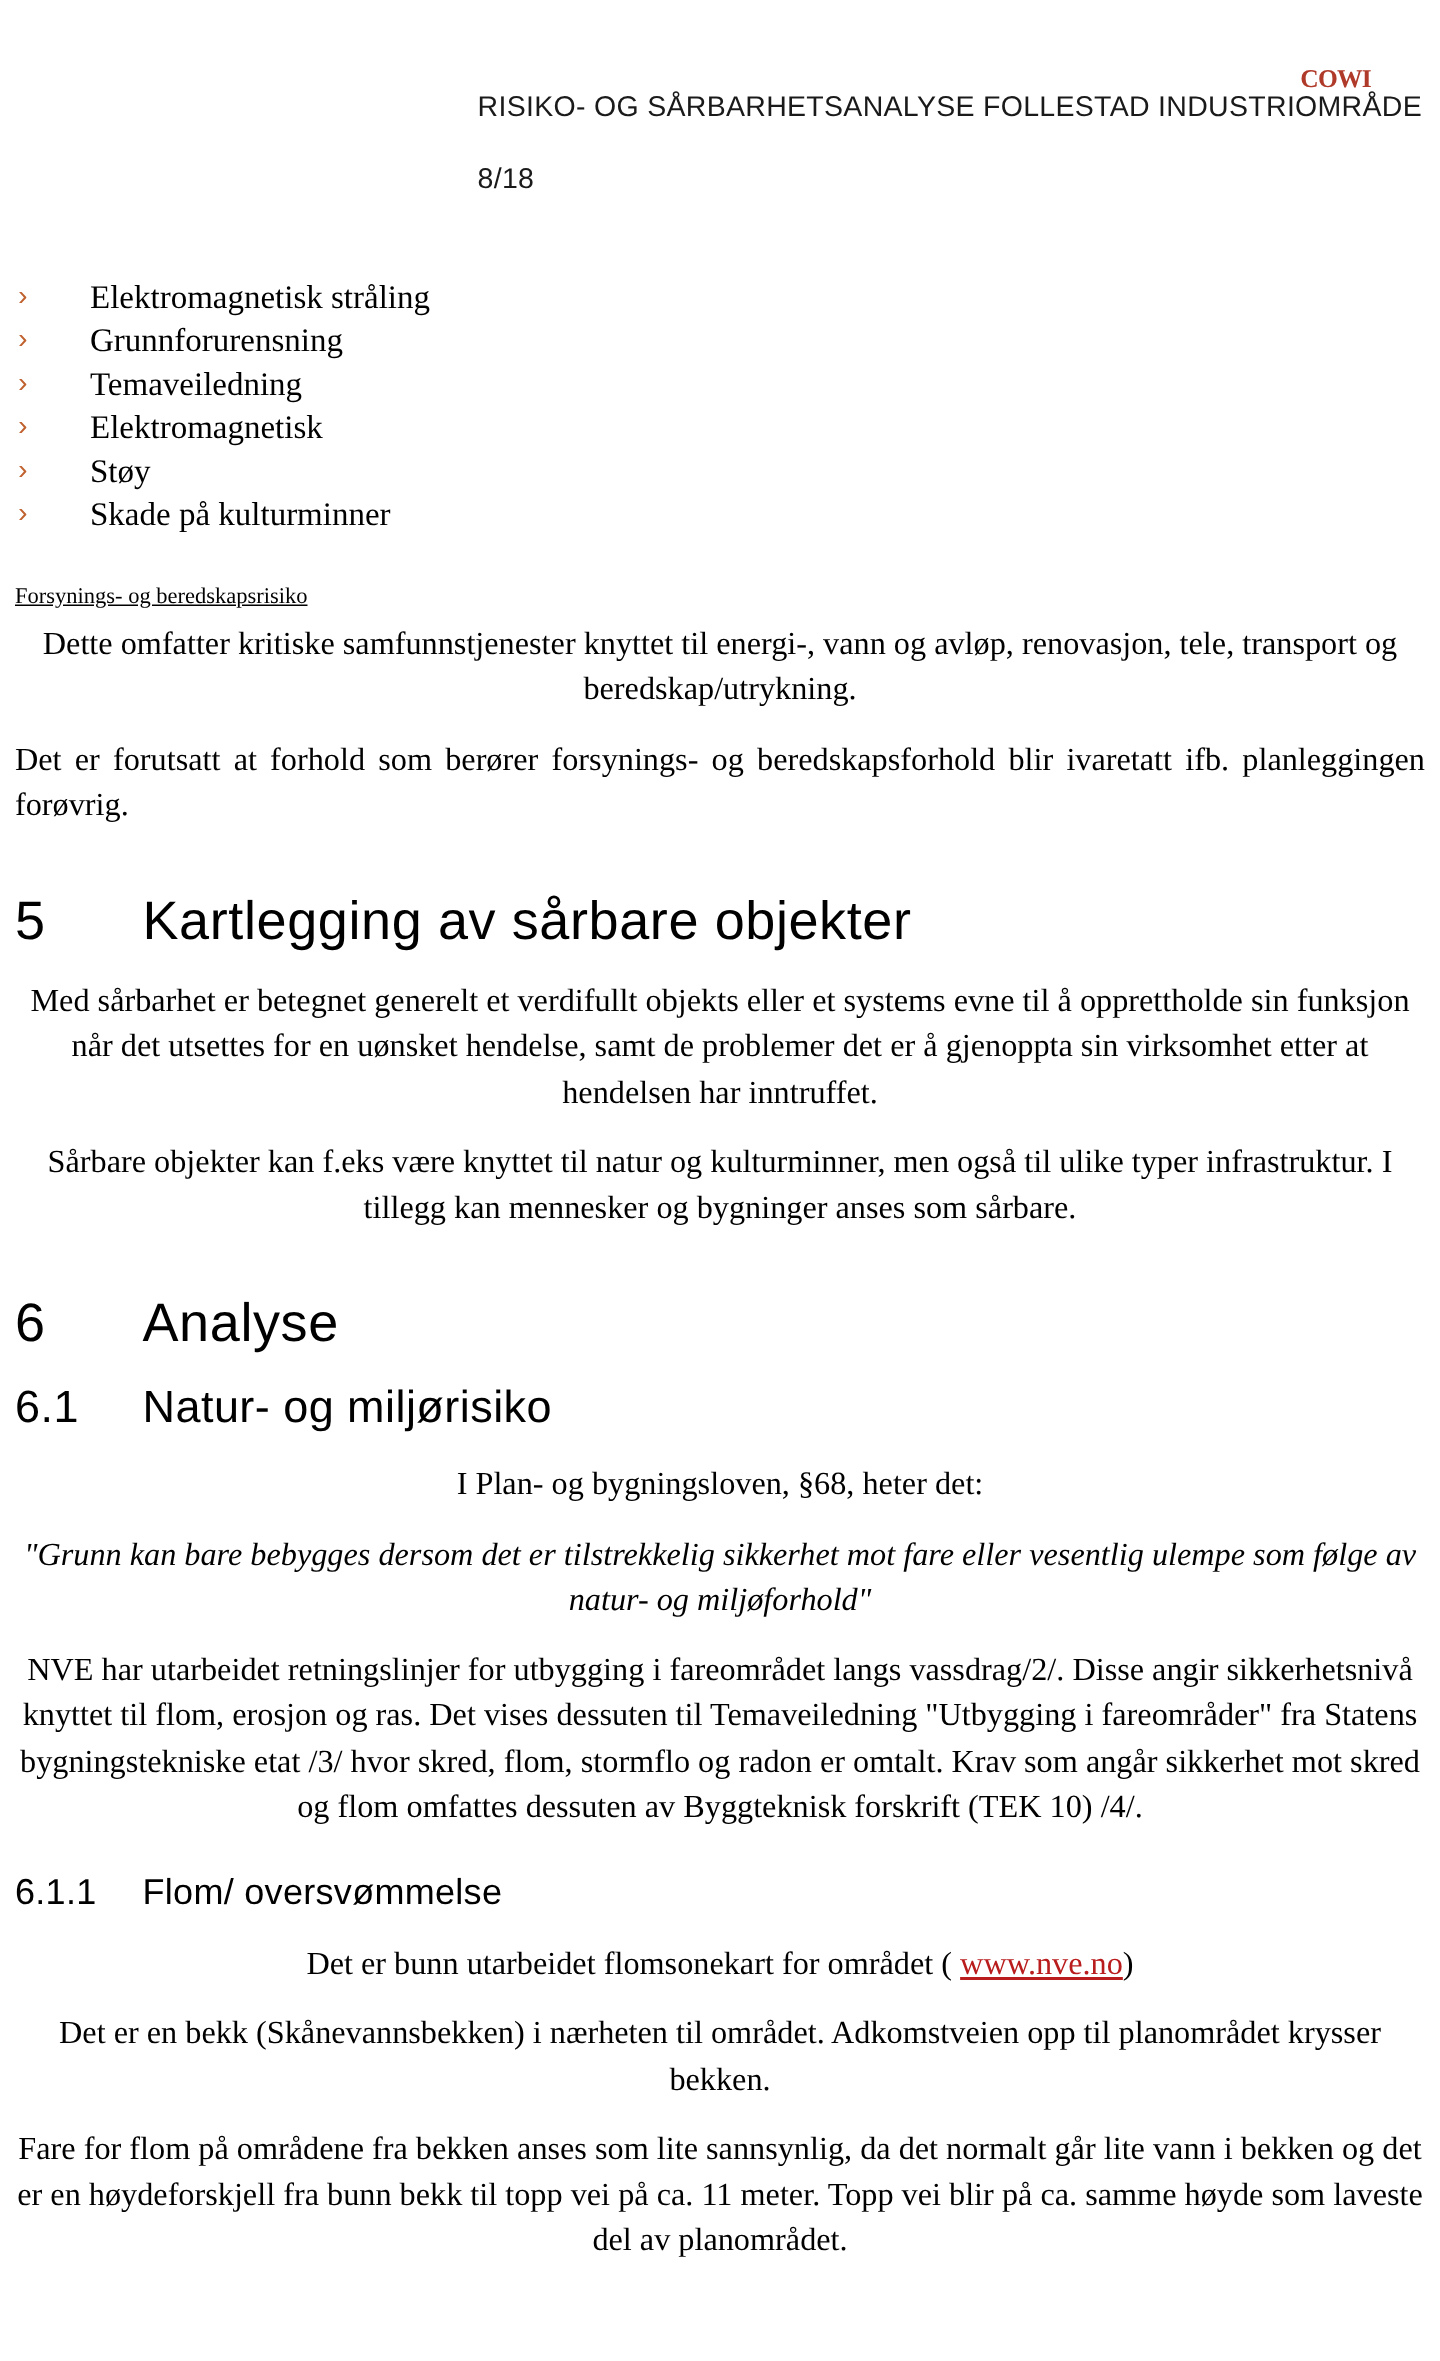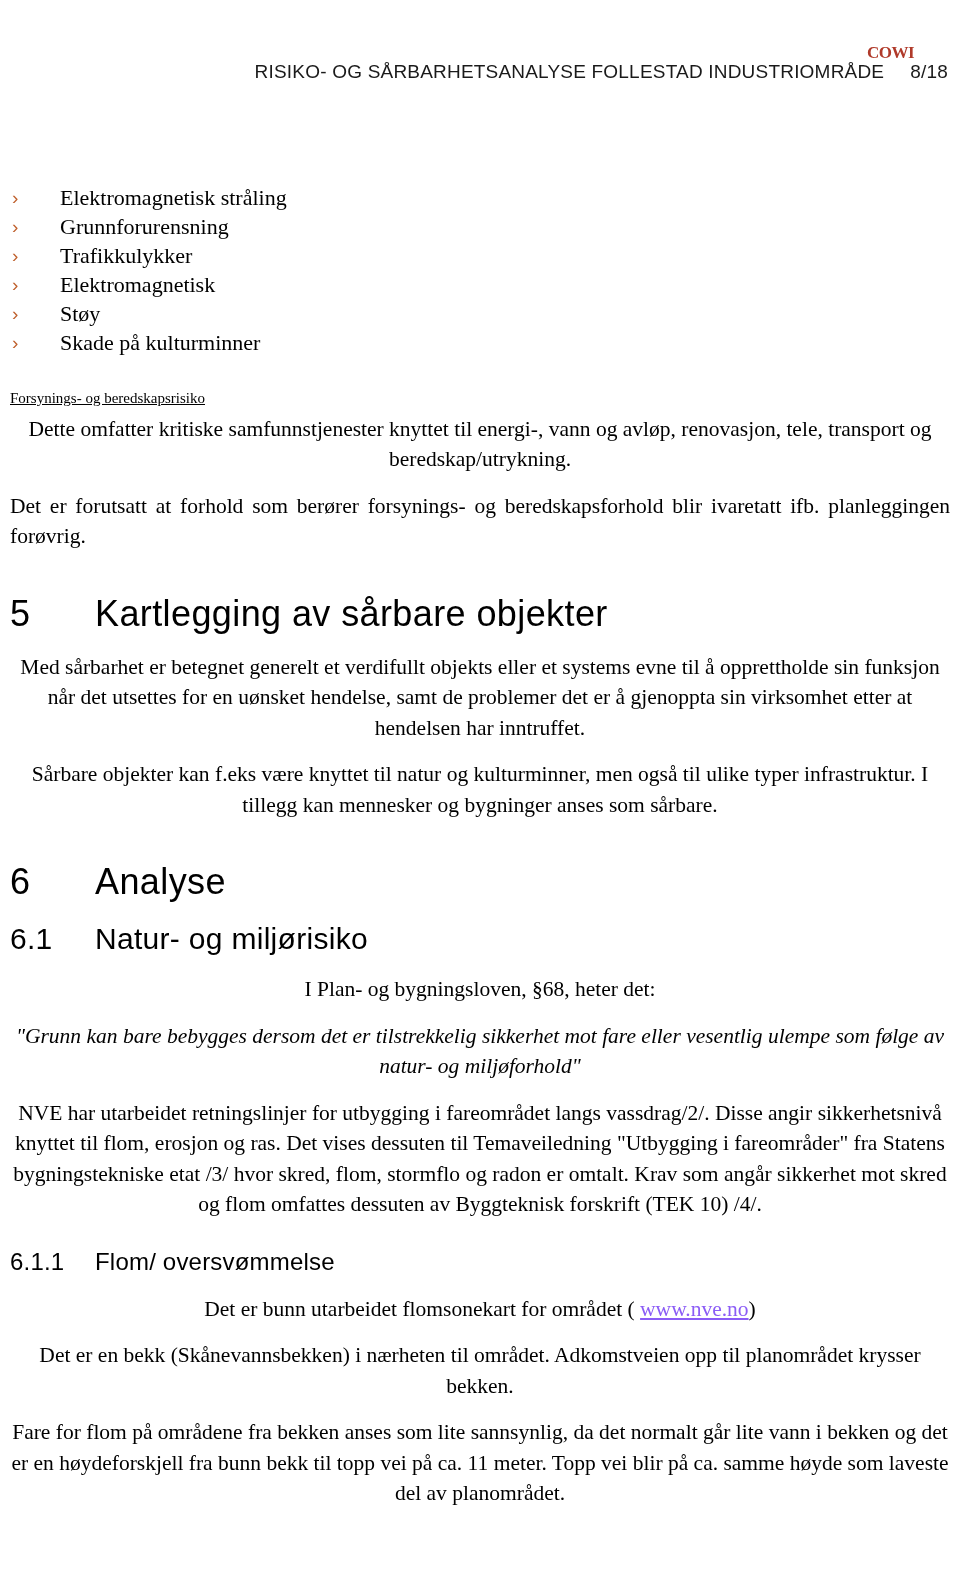--- a/index.html
+++ b/index.html
@@ -37,20 +37,21 @@
     top: 18px;
     right: 12px;
     display: flex;
     align-items: baseline;
     gap: 26px;
     font-family: "Liberation Sans", "DejaVu Sans", sans-serif;
     font-size: 19px;
     letter-spacing: 0.2px;
     color: #1a1a1a;
     white-space: nowrap;
+    flex-direction: column;
   }
   .header-title { font-weight: 400; }
   .header-pageno { font-weight: 400; }
 
   .cowi-logo {
     position: absolute;
     top: 1px;
     right: 46px;
     font-family: "Liberation Serif", "DejaVu Serif", serif;
     font-weight: 700;
@@ -140,21 +141,21 @@
     font-family: "Liberation Sans", "DejaVu Sans", sans-serif;
     font-weight: 400;
     font-size: 24px;
     line-height: 32px;
     letter-spacing: 0.2px;
     margin: 0;
   }
   .h3 .num { width: 85px; flex: none; }
 
   a.doc-link {
-    color: #8b5cf6;
+    color: #b91c1c;
     text-decoration: underline;
   }
 </style>
 </head>
 <body>
 
 <div class="page">
 
   <div class="page-header">
     <div class="cowi-logo">COWI</div>
@@ -170,21 +171,21 @@
       <li class="bullet-item">
         <span class="bullet-marker">›</span>
         <span>Elektromagnetisk stråling</span>
       </li>
       <li class="bullet-item">
         <span class="bullet-marker">›</span>
         <span>Grunnforurensning</span>
       </li>
       <li class="bullet-item">
         <span class="bullet-marker">›</span>
-        <span>Trafikkulykker</span>
+        <span>Temaveiledning</span>
       </li>
       <li class="bullet-item">
         <span class="bullet-marker">›</span>
         <span>Elektromagnetisk</span>
       </li>
       <li class="bullet-item">
         <span class="bullet-marker">›</span>
         <span>Støy</span>
       </li>
       <li class="bullet-item">

